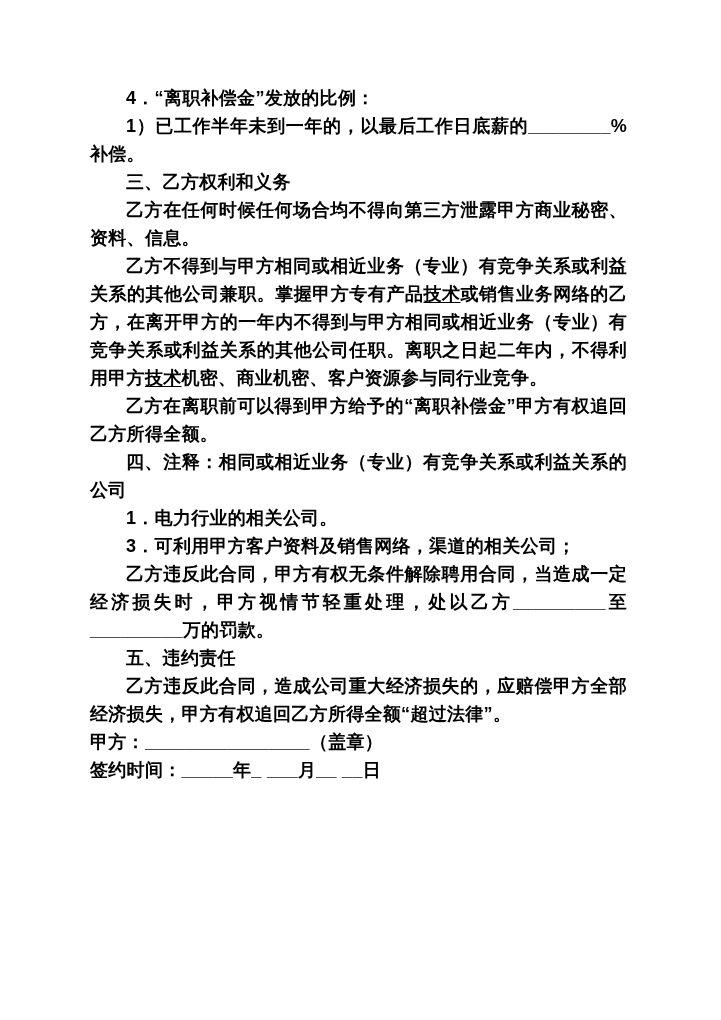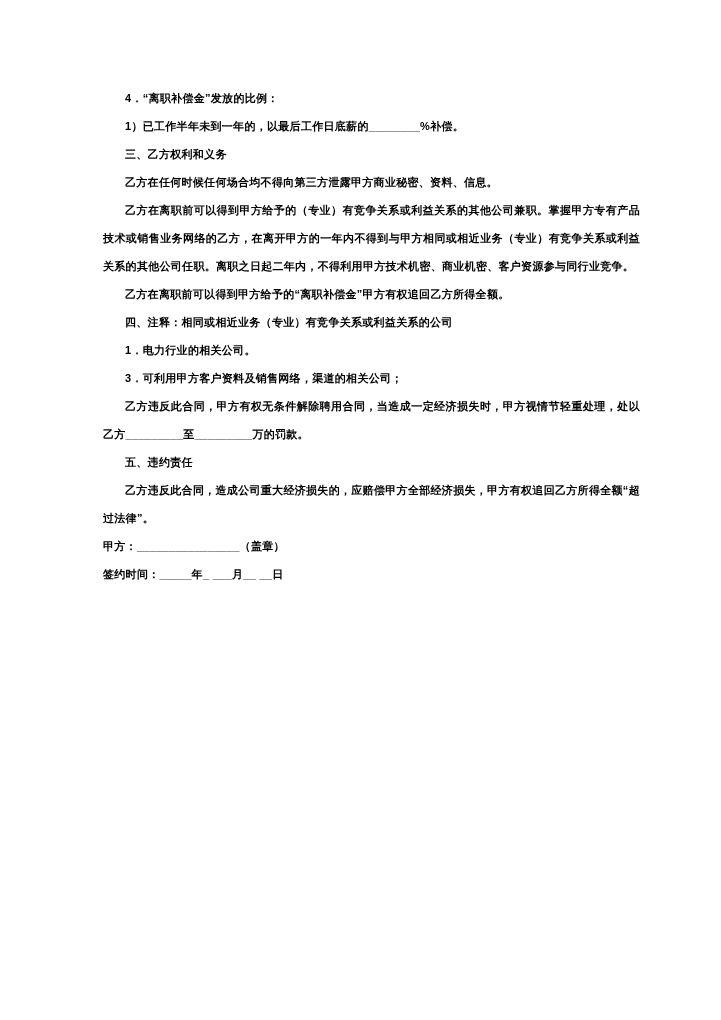--- a/index.html
+++ b/index.html
@@ -9,52 +9,53 @@
   }
   .page {
     position: relative;
     width: 721px;
     height: 1020px;
     background: #ffffff;
     overflow: hidden;
   }
   .doc {
     position: absolute;
-    left: 103px;
+    left: 90px;
     top: 84px;
     width: 537px;
     color: #000000;
     font-family: "Liberation Sans", "DejaVu Sans", sans-serif;
     font-weight: 700;
-    font-size: 11px;
+    font-size: 18px;
     line-height: 28px;
     text-align: justify;
     letter-spacing: 0.3px;
   }
   p.para {
     margin: 0;
     padding: 0;
   }
   p.para.indent {
     text-indent: 2em;
   }
   .u {
+    text-decoration: underline;
     text-underline-offset: 2px;
   }
 </style>
 </head>
 <body>
 
 <div class="page">
   <div class="doc">
       <p class="para indent"><span>4．“离职补偿金”发放的比例：</span></p>
       <p class="para indent"><span>1）已工作半年未到一年的，以最后工作日底薪的________%补偿。</span></p>
       <p class="para indent"><span>三、乙方权利和义务</span></p>
       <p class="para indent"><span>乙方在任何时候任何场合均不得向第三方泄露甲方商业秘密、资料、信息。</span></p>
-      <p class="para indent"><span>乙方在离职前可以得到甲方给予的（专业）有竞争关系或利益关系的其他公司兼职。掌握甲方专有产品</span><span class="u">技术</span><span>或销售业务网络的乙方，在离开甲方的一年内不得到与甲方相同或相近业务（专业）有竞争关系或利益关系的其他公司任职。离职之日起二年内，不得利用甲方</span><span class="u">技术</span><span>机密、商业机密、客户资源参与同行业竞争。</span></p>
+      <p class="para indent"><span>乙方不得到与甲方相同或相近业务（专业）有竞争关系或利益关系的其他公司兼职。掌握甲方专有产品</span><span class="u">技术</span><span>或销售业务网络的乙方，在离开甲方的一年内不得到与甲方相同或相近业务（专业）有竞争关系或利益关系的其他公司任职。离职之日起二年内，不得利用甲方</span><span class="u">技术</span><span>机密、商业机密、客户资源参与同行业竞争。</span></p>
       <p class="para indent"><span>乙方在离职前可以得到甲方给予的“离职补偿金”甲方有权追回乙方所得全额。</span></p>
       <p class="para indent"><span>四、注释：相同或相近业务（专业）有竞争关系或利益关系的公司</span></p>
       <p class="para indent"><span>1．电力行业的相关公司。</span></p>
       <p class="para indent"><span>3．可利用甲方客户资料及销售网络，渠道的相关公司；</span></p>
       <p class="para indent"><span>乙方违反此合同，甲方有权无条件解除聘用合同，当造成一定经济损失时，甲方视情节轻重处理，处以乙方_________至_________万的罚款。</span></p>
       <p class="para indent"><span>五、违约责任</span></p>
       <p class="para indent"><span>乙方违反此合同，造成公司重大经济损失的，应赔偿甲方全部经济损失，甲方有权追回乙方所得全额“超过法律”。</span></p>
       <p class="para"><span>甲方：________________（盖章）</span></p>
       <p class="para"><span>签约时间：_____年_ ___月__ __日</span></p>
     </div>

